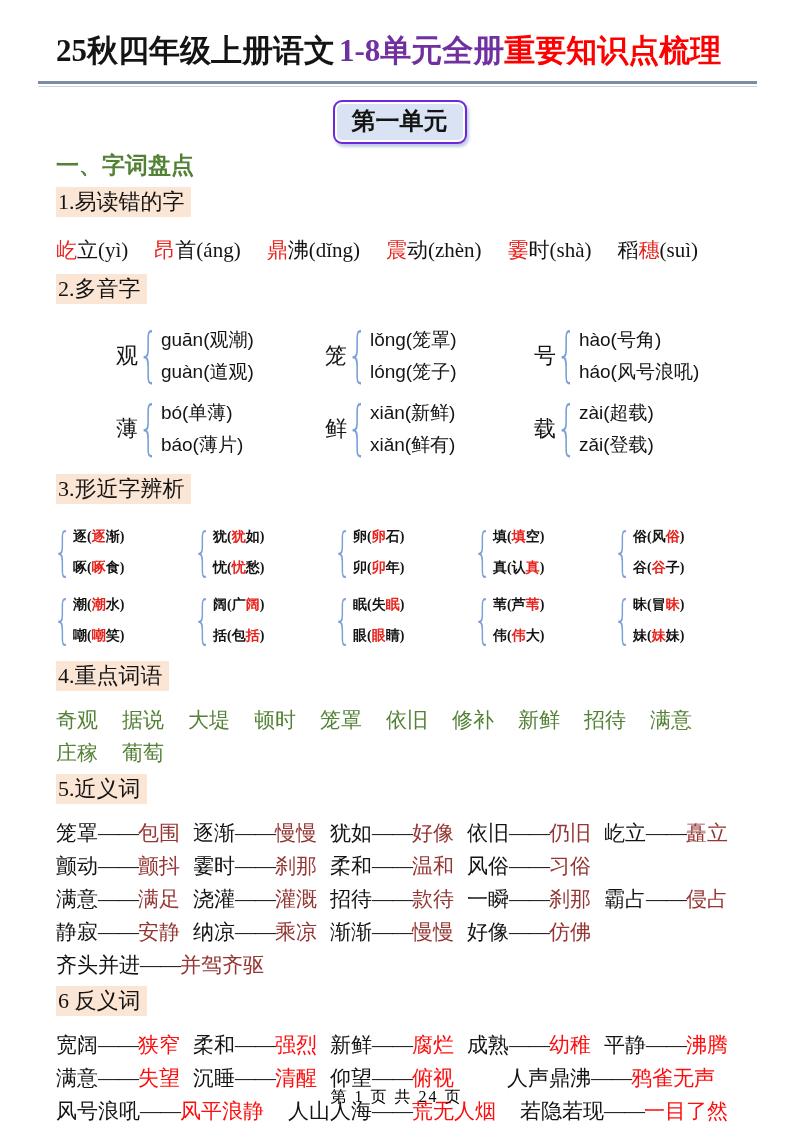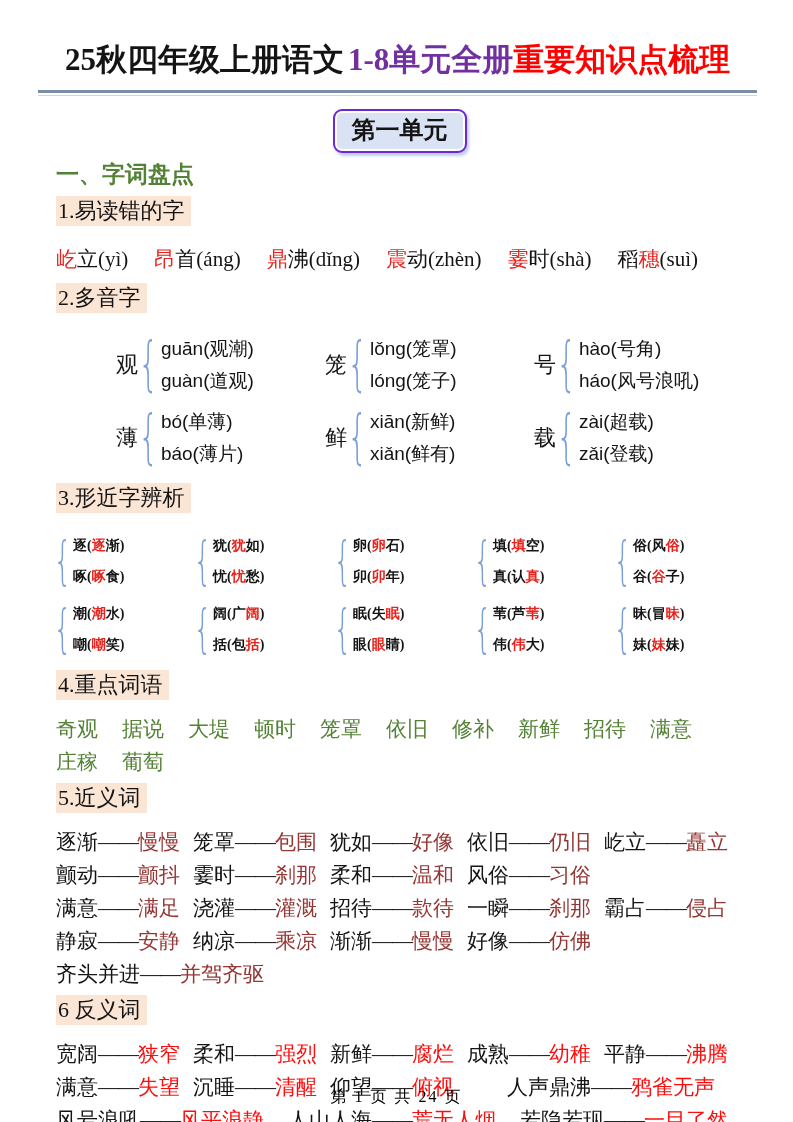--- a/index.html
+++ b/index.html
@@ -53,21 +53,21 @@
   .sec-fanyici .pair-row:nth-of-type(3) .pair:last-child{margin-left:40px;}
   .sec-fanyici .pair-row:nth-of-type(4){gap:24px;}
   
   .pg-footer{position:absolute;left:0;right:0;bottom:14px;text-align:center;font-size:16px;letter-spacing:2px;color:#000000;}
 </style>
 </head>
 <body>
 
 <div class="page">
   <header>
-    <h1 class="title" style="margin:9px;">
+    <h1 class="title" style="margin:0;">
       <span class="t-black">25秋四年级上册语文</span><span class="t-purple">1-8单元全册</span><span class="t-red">重要知识点梳理</span>
     </h1>
     <div class="divider"></div>
   </header>
 
   <div class="badge-row">
     <div class="badge">第一单元</div>
   </div>
 
   <h2 class="green-h">一、字词盘点</h2>
@@ -214,22 +214,22 @@
           <span class="word">依旧</span>
           <span class="word">修补</span>
           <span class="word">新鲜</span>
           <span class="word">招待</span>
           <span class="word">满意</span>
         </div><div class="wordline">
           <span class="word">庄稼</span>
           <span class="word">葡萄</span>
         </div></div>
       <div class="sec sec-jinyici syn"><div class="sec-h">5.近义词</div><div class="pair-row">
+          <span class="pair"><span class="w">笼罩</span><span class="dash">——</span><span class="ans">包围</span></span>
           <span class="pair"><span class="w">逐渐</span><span class="dash">——</span><span class="ans">慢慢</span></span>
-          <span class="pair"><span class="w">笼罩</span><span class="dash">——</span><span class="ans">包围</span></span>
           <span class="pair"><span class="w">犹如</span><span class="dash">——</span><span class="ans">好像</span></span>
           <span class="pair"><span class="w">依旧</span><span class="dash">——</span><span class="ans">仍旧</span></span>
           <span class="pair"><span class="w">屹立</span><span class="dash">——</span><span class="ans">矗立</span></span>
         </div><div class="pair-row">
           <span class="pair"><span class="w">颤动</span><span class="dash">——</span><span class="ans">颤抖</span></span>
           <span class="pair"><span class="w">霎时</span><span class="dash">——</span><span class="ans">刹那</span></span>
           <span class="pair"><span class="w">柔和</span><span class="dash">——</span><span class="ans">温和</span></span>
           <span class="pair"><span class="w">风俗</span><span class="dash">——</span><span class="ans">习俗</span></span>
         </div><div class="pair-row">
           <span class="pair"><span class="w">满意</span><span class="dash">——</span><span class="ans">满足</span></span>

